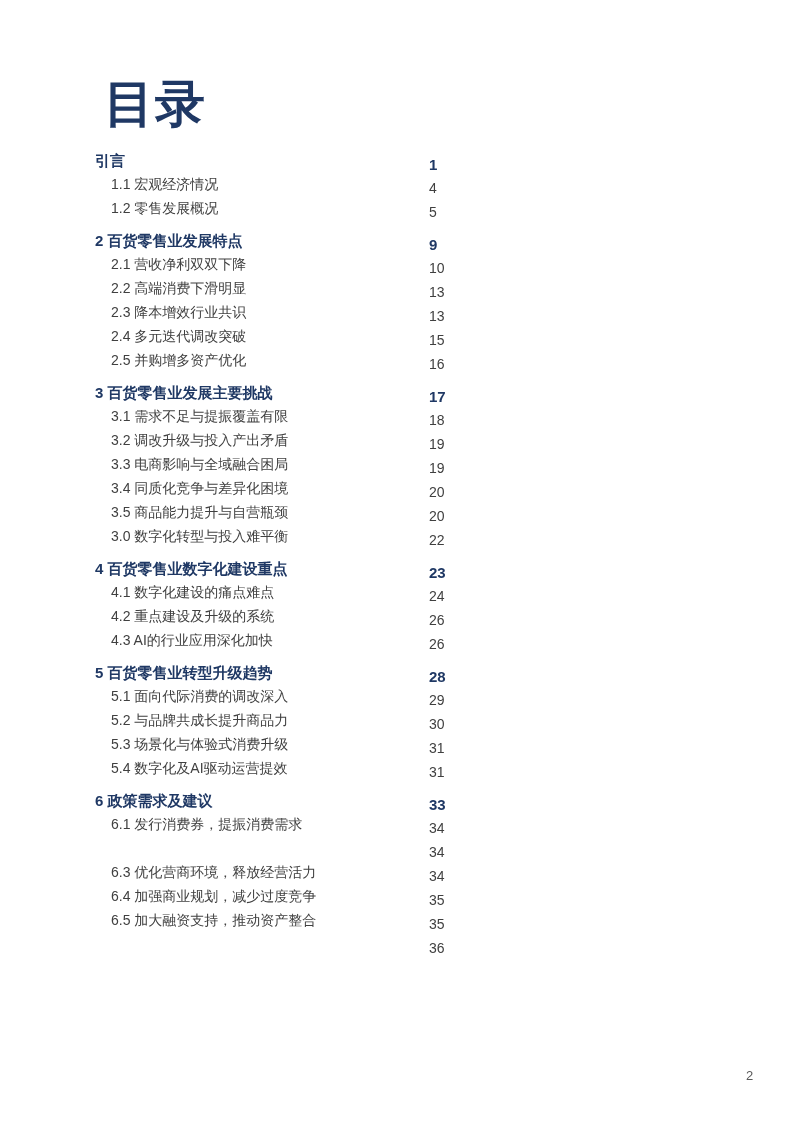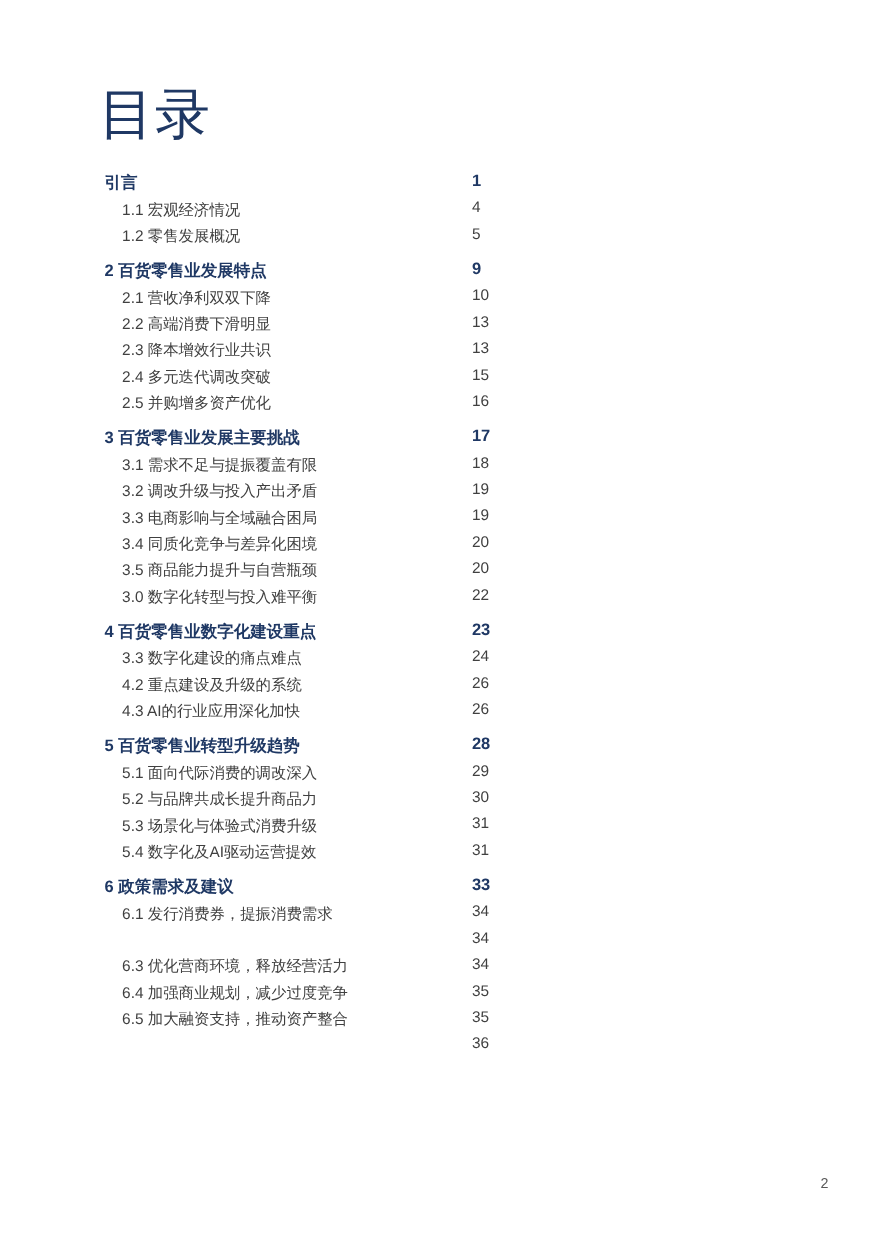--- a/index.html
+++ b/index.html
@@ -11,28 +11,28 @@
   *{box-sizing:border-box;}
   html,body{margin:0;padding:0;}
   body{
     width:793px;height:1121px;
     background:var(--bg);
     font-family:"Liberation Sans","DejaVu Sans",sans-serif;
     position:relative;overflow:hidden;
   }
   .page{position:absolute;inset:0;background:var(--bg);}
   .toc-title{
-    position:absolute;left:90px;top:76px;
-    font-size:50px;font-weight:normal;line-height:1.15;
+    position:absolute;left:104px;top:76px;
+    font-size:50px;font-weight:bold;line-height:1.15;
     color:var(--navy);letter-spacing:1px;
   }
   .toc-list{position:absolute;left:95px;top:152px;width:362px;}
   .toc-row{
     position:relative;height:24px;
-    display:flex;align-items:flex-end;
+    display:flex;align-items:flex-start;
     font-size:14px;color:var(--gray);
   }
   .toc-row.header{font-size:15px;font-weight:bold;color:var(--navy);}
   .toc-row.header + .toc-row.header,
   .toc-row.sub + .toc-row.header{margin-top:8px;}
   .toc-row.sub .label{padding-left:16px;}
   .toc-row .pagenum{
     position:absolute;left:334px;top:0;height:24px;
     display:flex;align-items:center;
   }
@@ -113,21 +113,21 @@
       </div>
       <div class="toc-row sub">
         <span class="label">3.0 数字化转型与投入难平衡</span>
         <span class="pagenum">22</span>
       </div>
       <div class="toc-row header">
         <span class="label">4 百货零售业数字化建设重点</span>
         <span class="pagenum">23</span>
       </div>
       <div class="toc-row sub">
-        <span class="label">3.3 数字化建设的痛点难点</span>
+        <span class="label">4.1 数字化建设的痛点难点</span>
         <span class="pagenum">24</span>
       </div>
       <div class="toc-row sub">
         <span class="label">4.2 重点建设及升级的系统</span>
         <span class="pagenum">26</span>
       </div>
       <div class="toc-row sub">
         <span class="label">4.3 AI的行业应用深化加快</span>
         <span class="pagenum">26</span>
       </div>

